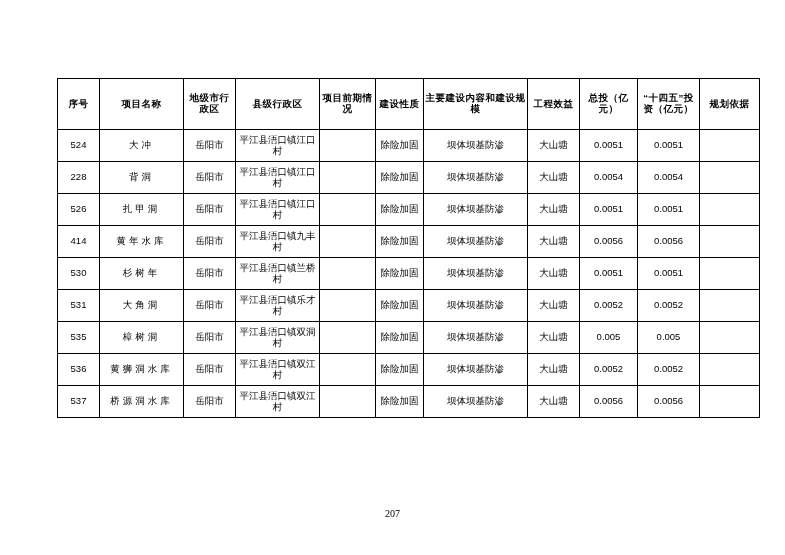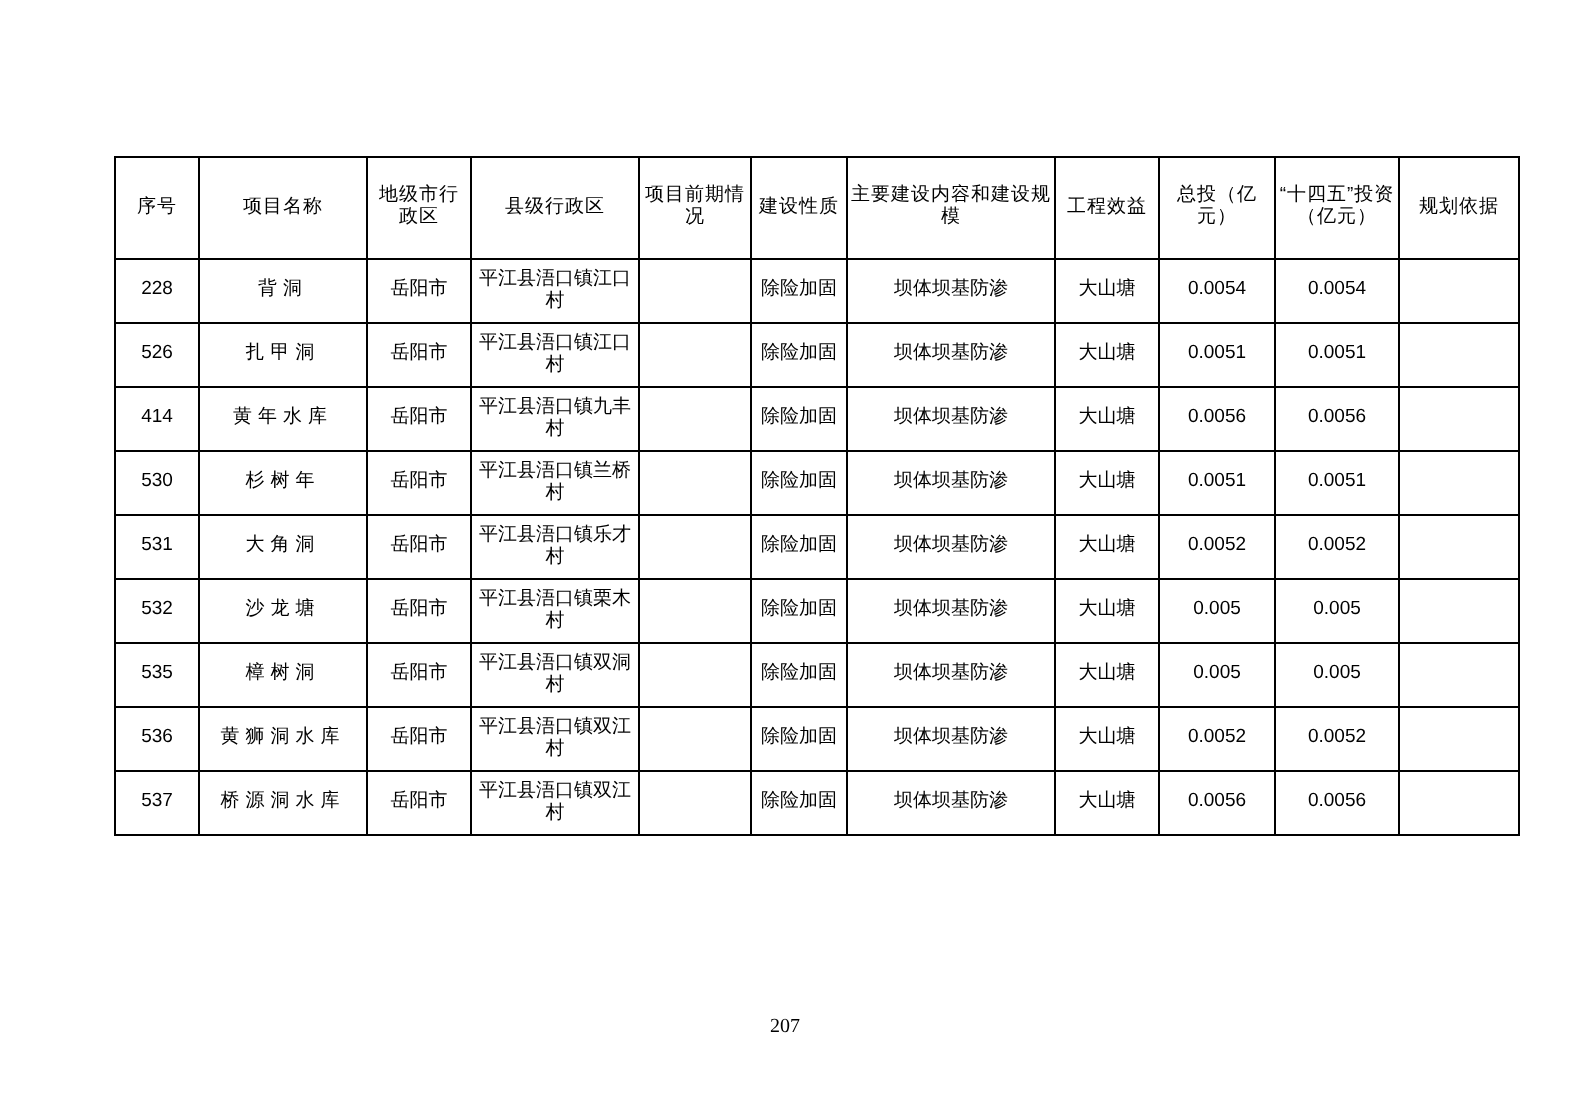--- a/index.html
+++ b/index.html
@@ -37,21 +37,21 @@
   table.data-table th,
   table.data-table td {
     border: 1px solid #000000;
     text-align: center;
     vertical-align: middle;
     padding: 2px 1px;
     line-height: 1.15;
   }
   table.data-table thead th {
     font-size: 9.5px;
-    font-weight: normal;
+    font-weight: bold;
     height: 46px;
     letter-spacing: 0.5px;
   }
   table.data-table tbody td {
     font-size: 9.5px;
     height: 27px;
   }
   .col-seq      { width: 42px; }
   .col-name     { width: 84px; }
   .col-city     { width: 52px; }
@@ -107,20 +107,33 @@
           <th>建设性质</th>
           <th>主要建设内容和建设规模</th>
           <th>工程效益</th>
           <th>总投（亿元）</th>
           <th>“十四五”投资（亿元）</th>
           <th>规划依据</th>
         </tr>
       </thead>
       <tbody id="table-body">
           <tr>
+            <td class="cell-seq">524</td>
+            <td class="cell-name">大冲</td>
+            <td class="cell-city">岳阳市</td>
+            <td class="cell-county">平江县浯口镇江口村</td>
+            <td class="cell-pre"></td>
+            <td class="cell-type">除险加固</td>
+            <td class="cell-content">坝体坝基防渗</td>
+            <td class="cell-benefit">大山塘</td>
+            <td class="cell-invest">0.0051</td>
+            <td class="cell-1455">0.0051</td>
+            <td class="cell-basis"></td>
+          </tr>
+          <tr>
             <td class="cell-seq">228</td>
             <td class="cell-name">背洞</td>
             <td class="cell-city">岳阳市</td>
             <td class="cell-county">平江县浯口镇江口村</td>
             <td class="cell-pre"></td>
             <td class="cell-type">除险加固</td>
             <td class="cell-content">坝体坝基防渗</td>
             <td class="cell-benefit">大山塘</td>
             <td class="cell-invest">0.0054</td>
             <td class="cell-1455">0.0054</td>
@@ -169,33 +182,20 @@
             <td class="cell-seq">531</td>
             <td class="cell-name">大角洞</td>
             <td class="cell-city">岳阳市</td>
             <td class="cell-county">平江县浯口镇乐才村</td>
             <td class="cell-pre"></td>
             <td class="cell-type">除险加固</td>
             <td class="cell-content">坝体坝基防渗</td>
             <td class="cell-benefit">大山塘</td>
             <td class="cell-invest">0.0052</td>
             <td class="cell-1455">0.0052</td>
-            <td class="cell-basis"></td>
-          </tr>
-          <tr>
-            <td class="cell-seq">532</td>
-            <td class="cell-name">沙龙塘</td>
-            <td class="cell-city">岳阳市</td>
-            <td class="cell-county">平江县浯口镇栗木村</td>
-            <td class="cell-pre"></td>
-            <td class="cell-type">除险加固</td>
-            <td class="cell-content">坝体坝基防渗</td>
-            <td class="cell-benefit">大山塘</td>
-            <td class="cell-invest">0.005</td>
-            <td class="cell-1455">0.005</td>
             <td class="cell-basis"></td>
           </tr>
           <tr>
             <td class="cell-seq">535</td>
             <td class="cell-name">樟树洞</td>
             <td class="cell-city">岳阳市</td>
             <td class="cell-county">平江县浯口镇双洞村</td>
             <td class="cell-pre"></td>
             <td class="cell-type">除险加固</td>
             <td class="cell-content">坝体坝基防渗</td>

